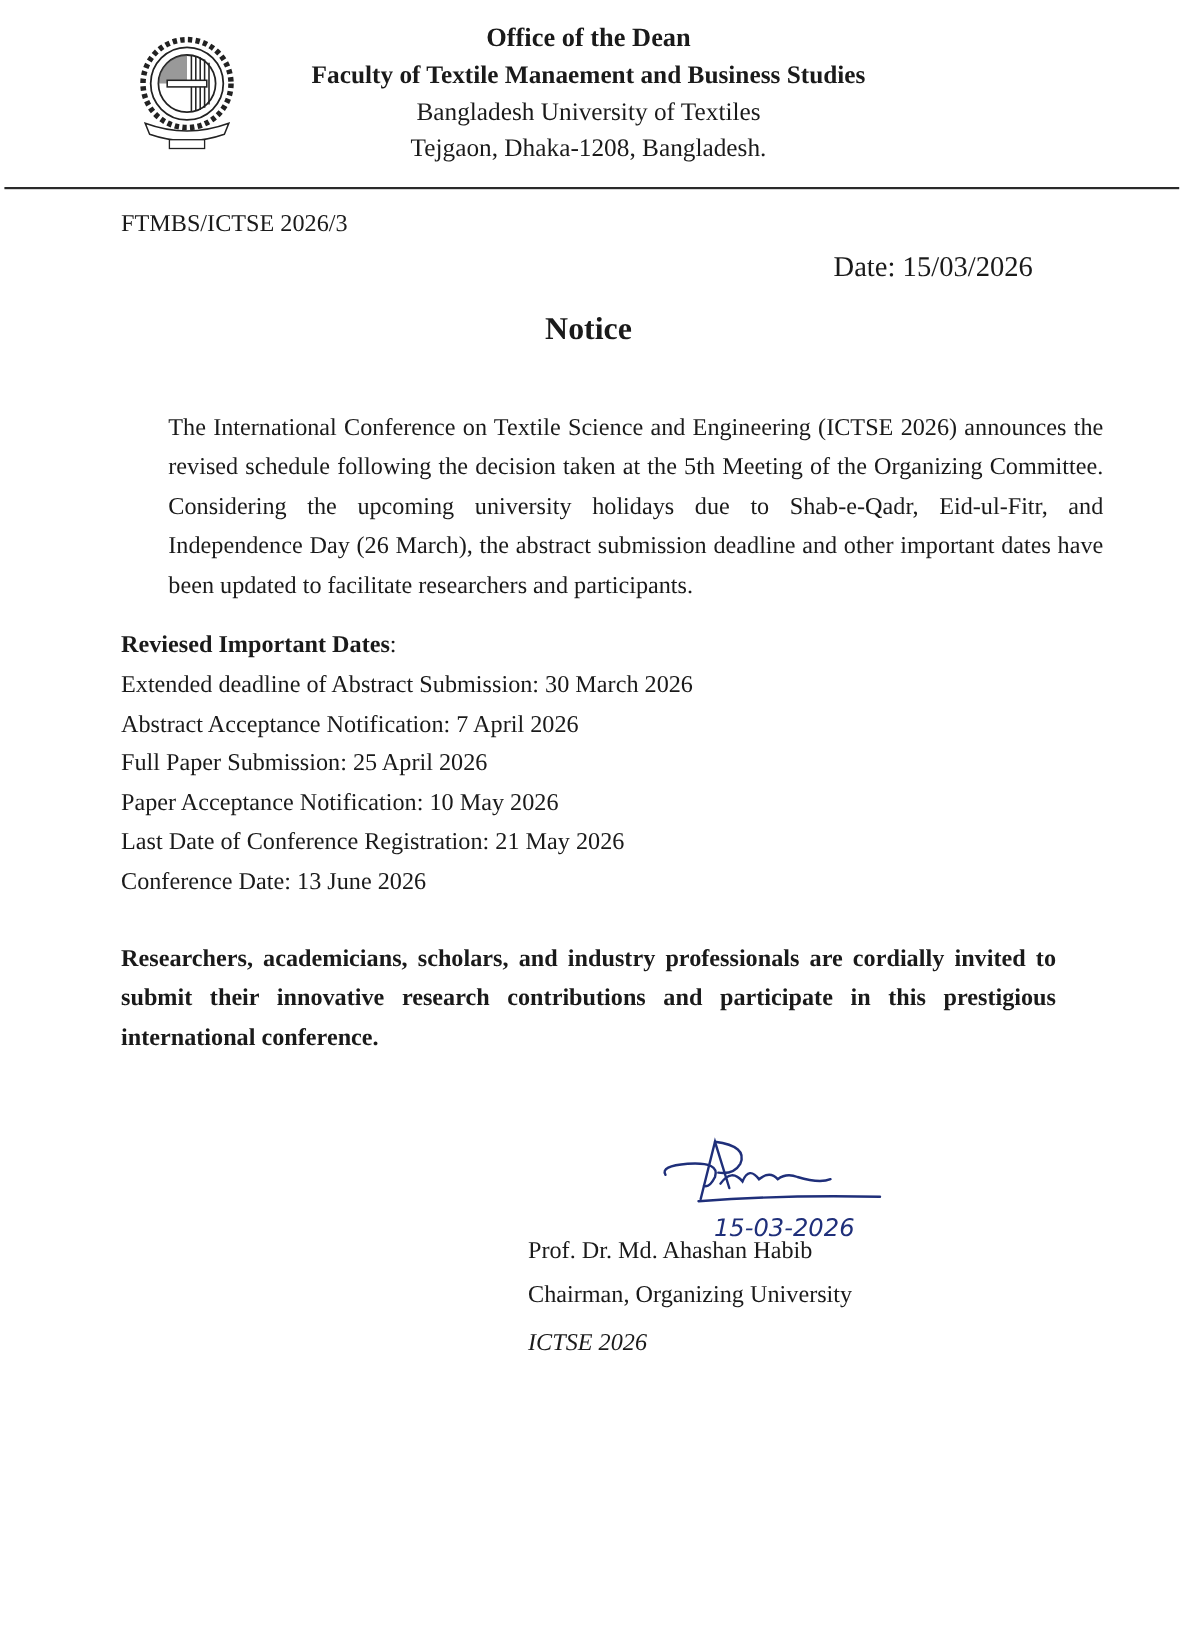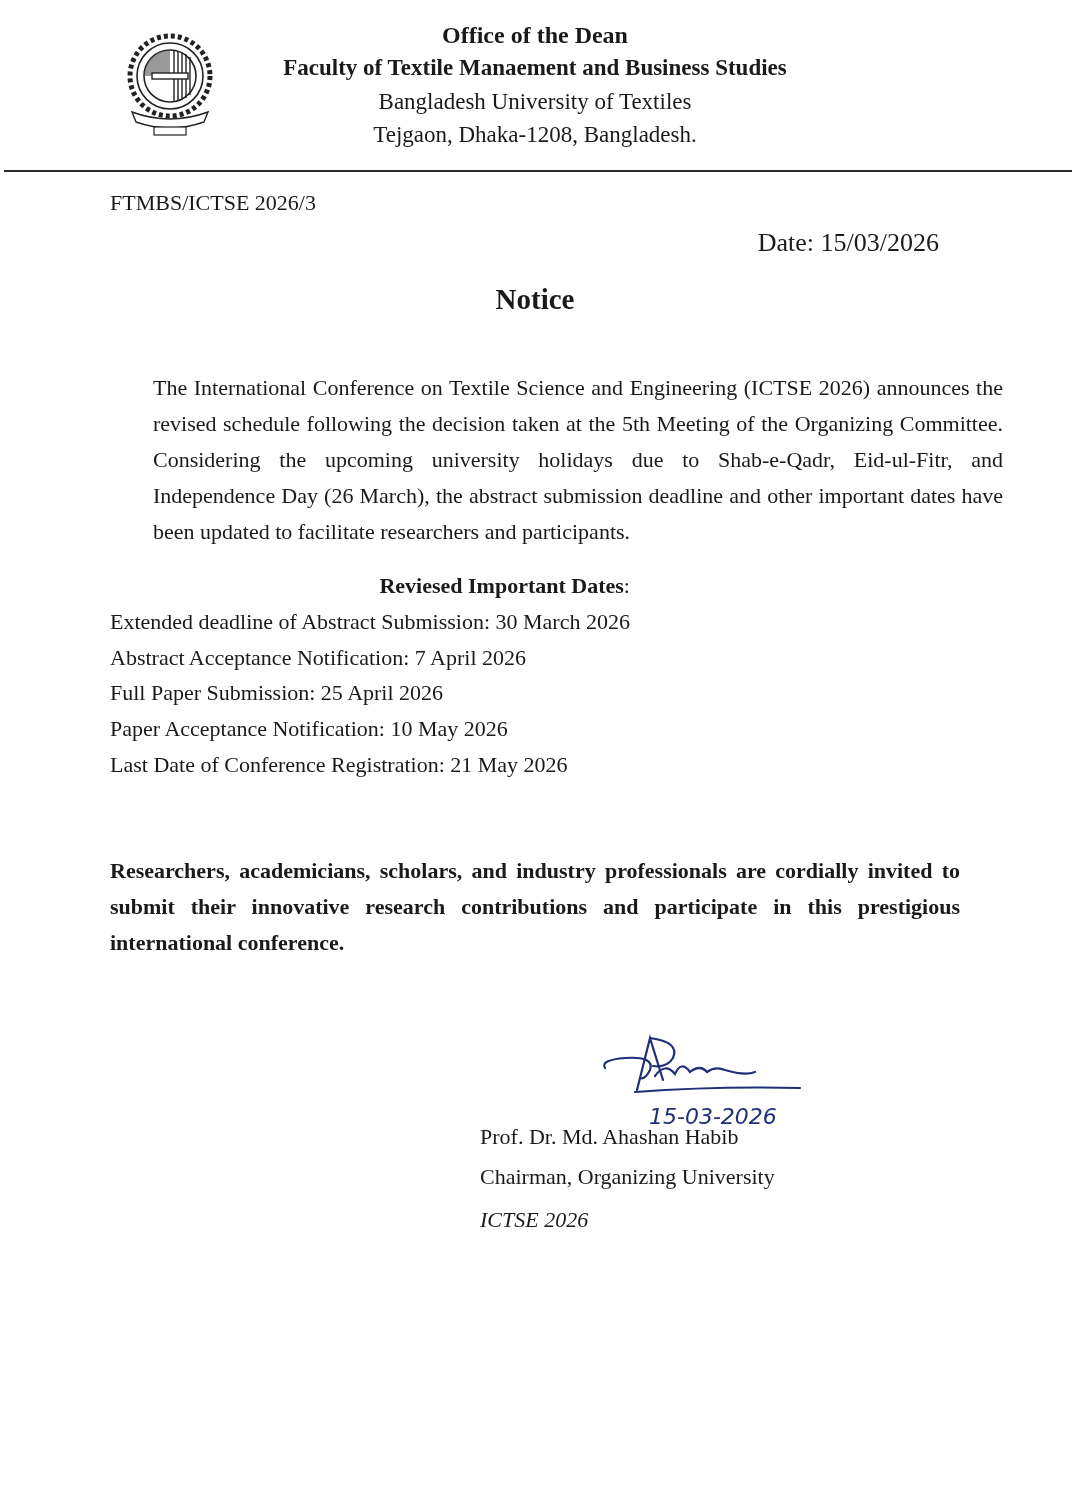--- a/index.html
+++ b/index.html
@@ -15,21 +15,21 @@
   .hdr-3 { top: 89px; font-size: 23px; }
   .hdr-4 { top: 122px; font-size: 23px; }
   .rule { left: 4px; top: 170px; width: 1068px; height: 2px; background: #2a2a2a; }
   .ref { left: 110px; top: 190px; font-size: 22px; }
   .date { right: 137px; top: 188px; font-size: 26px; margin-top: 40px; }
   .title { left: 0; width: 1070px; top: 283px; text-align: center; font-size: 29px; font-weight: bold; }
   .para { left: 110px; width: 850px; font-size: 22px; line-height: 36px; text-align: justify; }
   .para-1 { top: 370px; margin-left: 43px; }
   .para-2 { top: 853px; font-weight: bold; }
   .dates { left: 110px; top: 568px; font-size: 22px; line-height: 35.8px; }
-  .dates-heading { font-weight: bold; text-align: right; }
+  .dates-heading { font-weight: bold; }
   .dates-heading .colon { font-weight: normal; }
   .sig { left: 595px; top: 1030px; width: 240px; height: 100px; }
   .sig-block { left: 480px; width: 400px; text-align: left; font-size: 22px; }
   .sig-name { top: 1124px; }
   .sig-role { top: 1164px; }
   .sig-org { top: 1207px; font-style: italic; }
 </style>
 </head>
 <body>
 
@@ -68,20 +68,21 @@
 
 <div class="abs para para-1">The International Conference on Textile Science and Engineering (ICTSE 2026) announces the revised schedule following the decision taken at the 5th Meeting of the Organizing Committee. Considering the upcoming university holidays due to Shab-e-Qadr, Eid-ul-Fitr, and Independence Day (26 March), the abstract submission deadline and other important dates have been updated to facilitate researchers and participants.</div>
 
 <div class="abs dates">
   <div class="dates-heading"><span>Reviesed Important Dates</span><span class="colon">:</span></div>
   <div>Extended deadline of Abstract Submission: 30 March 2026</div>
   <div>Abstract Acceptance Notification: 7 April 2026</div>
   <div>Full Paper Submission: 25 April 2026</div>
   <div>Paper Acceptance Notification: 10 May 2026</div>
   <div>Last Date of Conference Registration: 21 May 2026</div>
+  <div>Conference Date: 13 June 2026</div>
 </div>
 
 <div class="abs para para-2">Researchers, academicians, scholars, and industry professionals are cordially invited to submit their innovative research contributions and participate in this prestigious international conference.</div>
 
 <div class="abs sig">
   <svg width="240" height="100" viewBox="0 0 240 100">
     <g fill="none" stroke="#1f2f7a" stroke-width="2.2" stroke-linecap="round">
       <path d="M10 38 Q5 30 30 28 Q60 26 55 40 Q50 50 45 48"></path>
       <path d="M42 60 L55 8 L68 50"></path>
       <path d="M55 8 Q85 12 78 28 Q72 38 58 36"></path>

